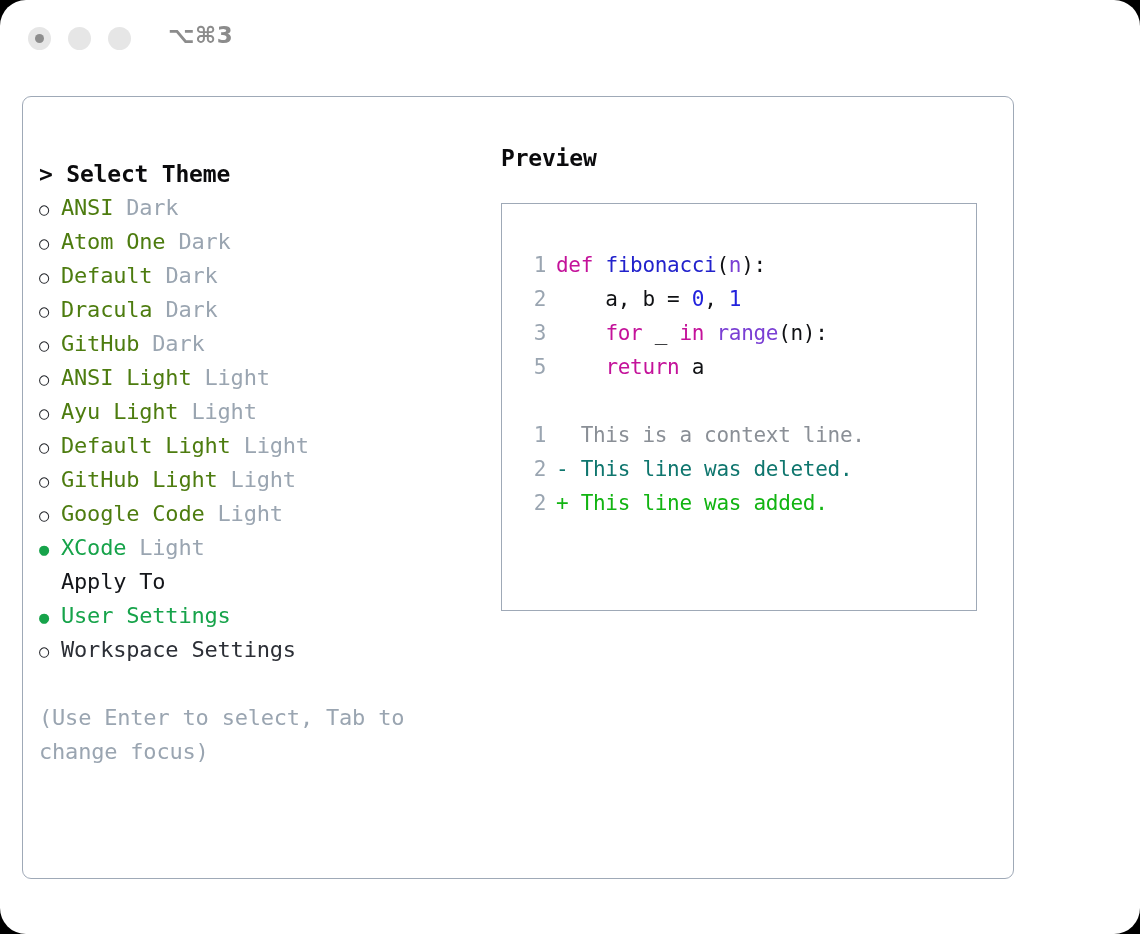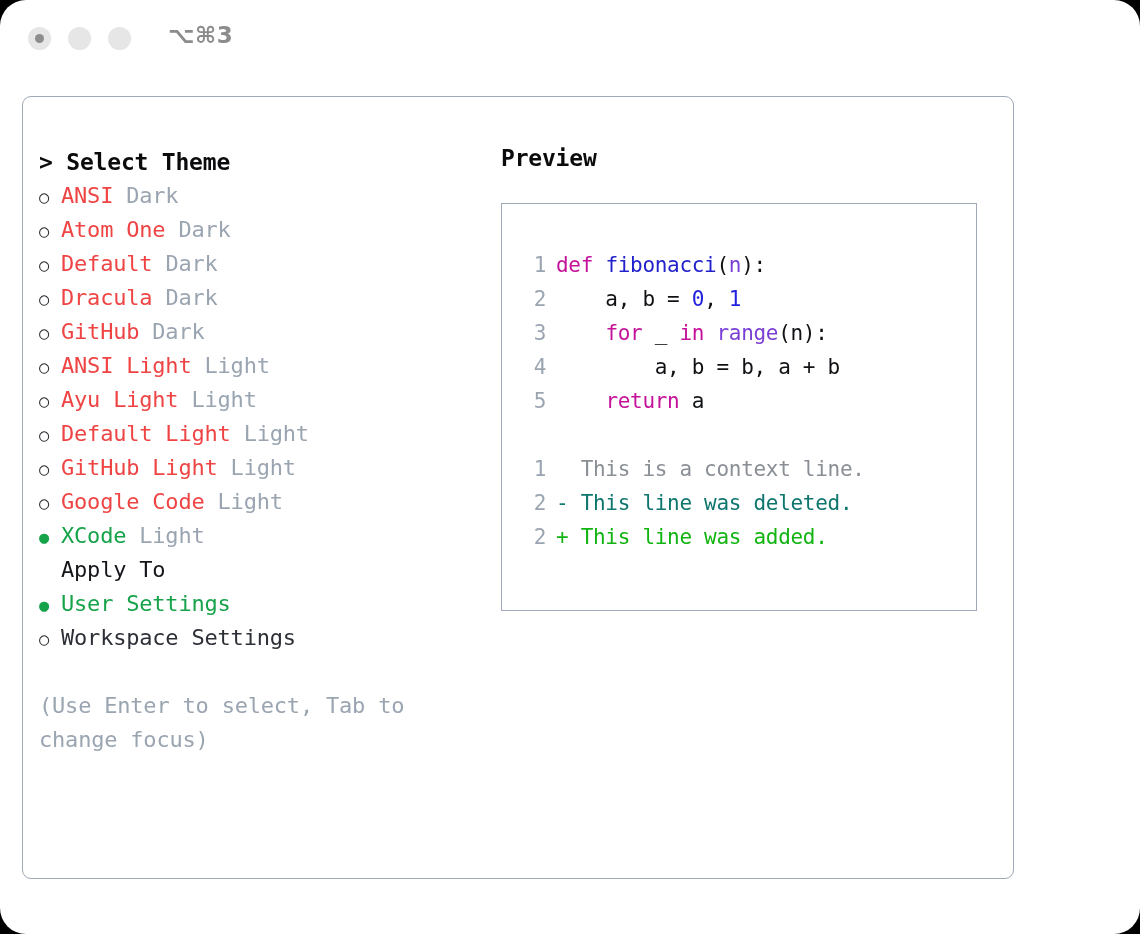--- a/index.html
+++ b/index.html
@@ -55,21 +55,21 @@
     position: absolute;
     left: 22px; top: 96px;
     width: 992px; height: 783px;
     border: 1.6px solid #9fa9b7;
     border-radius: 9px;
     background: #ffffff;
   }
   
   #theme-column {
     position: absolute;
-    left: 16px; top: 48px;
+    left: 16px; top: 60px;
     width: 440px;
   }
   #select-theme-header {
     font-size: 23px;
     font-weight: 700;
     color: #0b0b0d;
     letter-spacing: -0.2px;
     height: 34px;
     line-height: 34px;
     white-space: pre;
@@ -81,21 +81,21 @@
     white-space: pre;
     letter-spacing: -0.2px;
   }
   .marker {
     display: inline-block;
     width: 22px;
     color: #24262b;
     font-size: 17px;
   }
   .marker.selected { color: #16a34a; }
-  .theme-name { color: #ef4444; }
+  .theme-name { color: #4d7c0f; }
   .theme-row.selected .theme-name { color: #16a34a; }
   .theme-variant { color: #9aa5b1; }
 
   #apply-block { }
   #apply-to-label {
     height: 34px; line-height: 34px;
     font-size: 22px;
     color: #14161a;
     padding-left: 22px;
     white-space: pre;
@@ -204,21 +204,20 @@
       <div id="hint">(Use Enter to select, Tab to change focus)</div>
     </div>
 
     <div id="preview-column">
       <div id="preview-header">Preview</div>
       <div id="preview-box">
         <div id="code-block">
             <div class="code-line"><span class="lineno">1</span><span class="tok-kw">def</span><span class="tok-pun"> </span><span class="tok-fn">fibonacci</span><span class="tok-pun">(</span><span class="tok-var">n</span><span class="tok-pun">):</span></div>
             <div class="code-line"><span class="lineno">2</span><span class="tok-id">    a, b = </span><span class="tok-num">0</span><span class="tok-id">, </span><span class="tok-num">1</span></div>
             <div class="code-line"><span class="lineno">3</span><span class="tok-id">    </span><span class="tok-kw">for</span><span class="tok-id"> _ </span><span class="tok-kw">in</span><span class="tok-id"> </span><span class="tok-var">range</span><span class="tok-pun">(n):</span></div>
-            <div class="code-line"><span class="lineno">4</span><span class="tok-id">        a, b = b, a + b</span></div>
             <div class="code-line"><span class="lineno">5</span><span class="tok-id">    </span><span class="tok-kw">return</span><span class="tok-id"> a</span></div>
           </div>
         <div class="code-line spacer"></div>
         <div id="diff-block">
             <div class="code-line"><span class="lineno">1</span><span class="diff-context">  This is a context line.</span></div>
             <div class="code-line"><span class="lineno">2</span><span class="diff-del">- This line was deleted.</span></div>
             <div class="code-line"><span class="lineno">2</span><span class="diff-add">+ This line was added.</span></div>
           </div>
       </div>
     </div>

